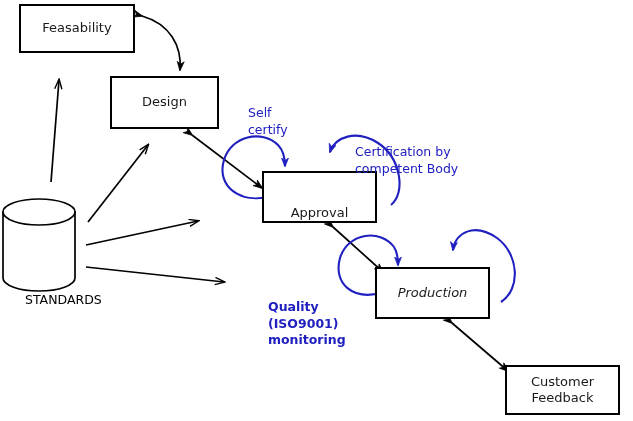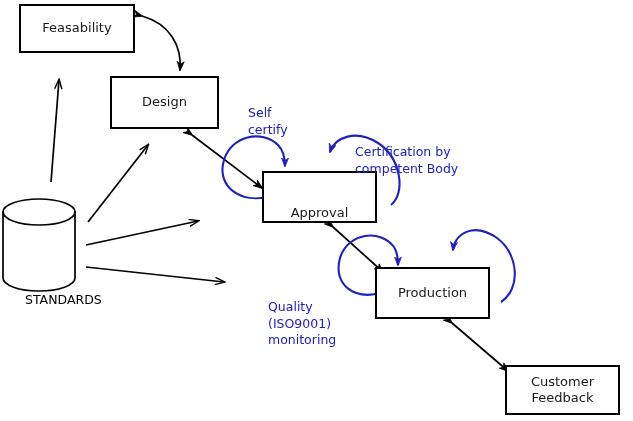--- a/index.html
+++ b/index.html
@@ -111,35 +111,35 @@
   </div>
 
   <div class="node-box" style="left:110px; top:76px; width:109px; height:53px;">
     <span class="node-label">Design</span>
   </div>
 
   <div class="node-box" style="left:262px; top:171px; width:115px; height:52px;align-items:flex-end;">
     <span class="node-label">Approval</span>
   </div>
 
-  <div class="node-box" style="left:375px; top:267px; width:115px; height:52px;">
+  <div class="node-box" style="left:375px; top:267px; width:115px; height:52px;font-style:italic;">
     <span class="node-label">Production</span>
   </div>
 
   <div class="node-box" style="left:505px; top:365px; width:115px; height:50px;">
     <span class="node-label">Customer
 Feedback</span>
   </div>
 
   <div class="store-label" style="left:18px; top:292px;margin-left:7px;">STANDARDS</div>
 
   <div class="edge-label" style="left:248px; top:105px;">Self
 certify</div>
 
   <div class="edge-label" style="left:355px; top:104px;margin-top:40px;">Certification by
 competent Body</div>
 
 
-  <div class="edge-label" style="left:268px; top:299px;">Quality
+  <div class="edge-label" style="left:268px; top:299px;font-weight:bold;">Quality
 (ISO9001)
 monitoring</div>
 
 </div>
 
 </body></html>

